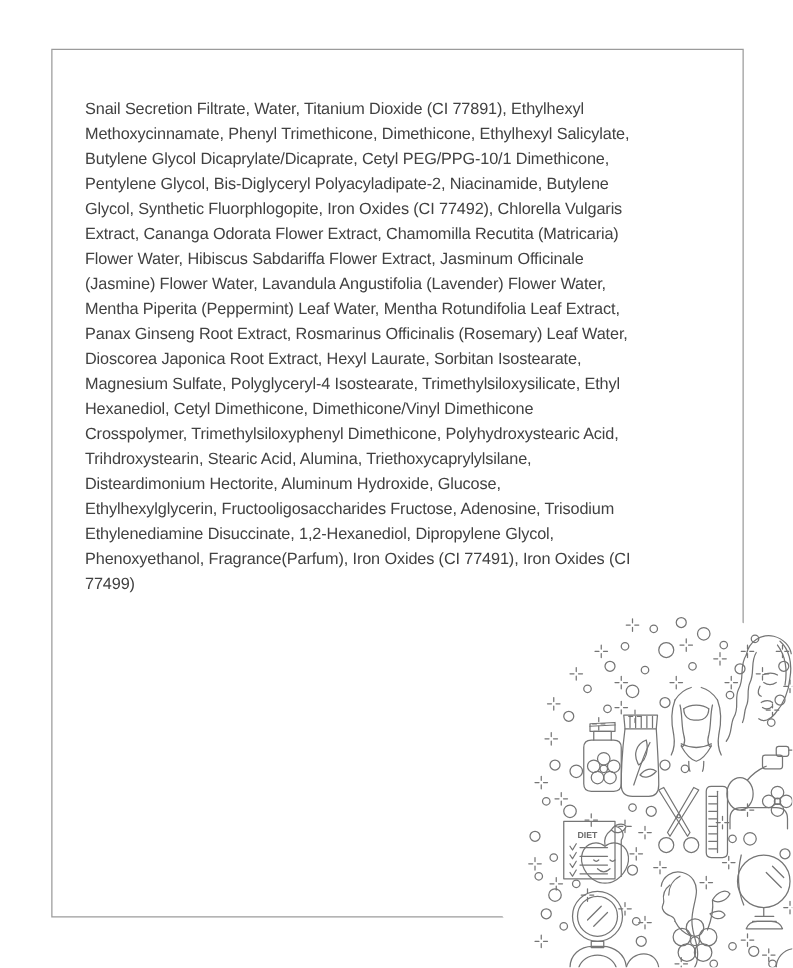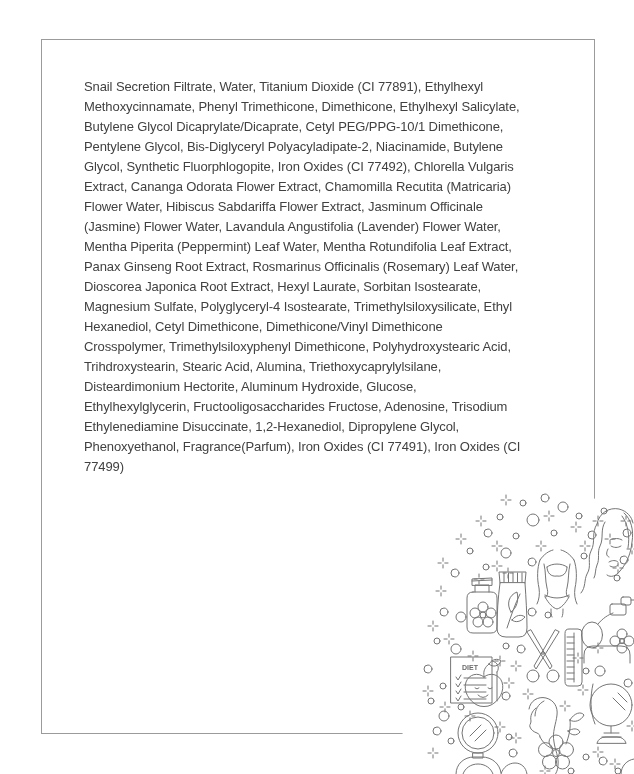--- a/index.html
+++ b/index.html
@@ -12,21 +12,21 @@
   }
   .frame {
     position: absolute;
     left: 41px; top: 39px;
     width: 552px; height: 693px;
     border: 1px solid #9b9b9b;
     background: transparent;
   }
   .ingredients {
     position: absolute;
-    left: 84px; top: 77px;
+    left: 68px; top: 77px;
     width: 512px;
     font-size: 13px;
     letter-spacing: -0.1px;
     line-height: 20px;
     color: #414141;
     white-space: pre;
   }
   .illu {
     position: absolute;
     left: 379px; top: 480px;

